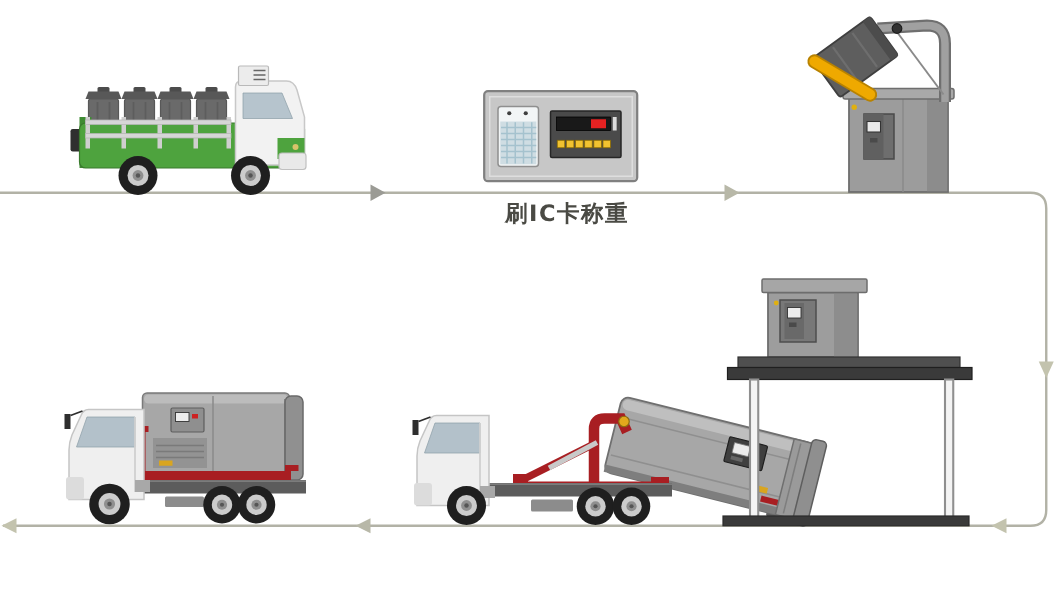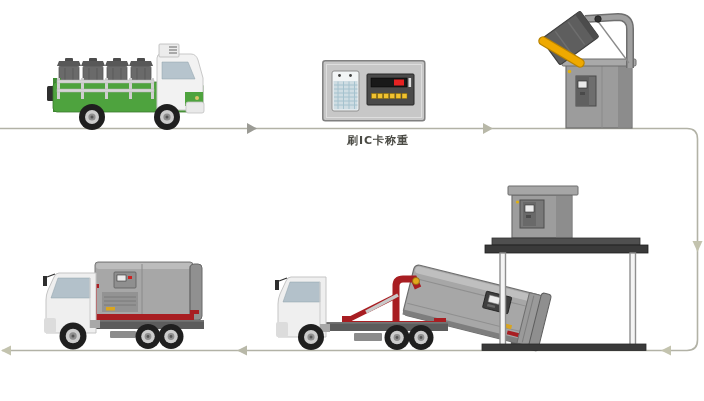--- a/index.html
+++ b/index.html
@@ -1,21 +1,21 @@
 <!DOCTYPE html>
 <html><head>
 <meta charset="utf-8">
 <style>
   html,body{margin:0;padding:0;background:#fff;}
   .stage{position:relative;width:704px;height:401px;background:#ffffff;overflow:hidden;
          font-family:"DejaVu Sans","Liberation Sans",sans-serif;}
   .el{position:absolute;}
   svg{display:block;overflow:visible;}
   .caption{position:absolute;left:304px;top:133px;width:148px;text-align:center;
-           font-size:11px;font-weight:600;color:#4a4a44;letter-spacing:1px;}
+           font-size:15px;font-weight:600;color:#4a4a44;letter-spacing:1px;}
 </style>
 </head>
 <body>
 
 <div class="stage">
 
   <svg class="el" style="left:0;top:0" width="704" height="401" viewBox="0 0 704 401">
     <path d="M 0 128.5 H 687 Q 697.5 128.5 697.5 139 V 340 Q 697.5 350.5 687 350.5 H 2" fill="none" stroke="#b2b2a6" stroke-width="1.6"></path>
     <polygon points="247,123 257,128.5 247,134" fill="#9b9b95"></polygon>
     <polygon points="483,123 493,128.5 483,134" fill="#b8b8a8"></polygon>

